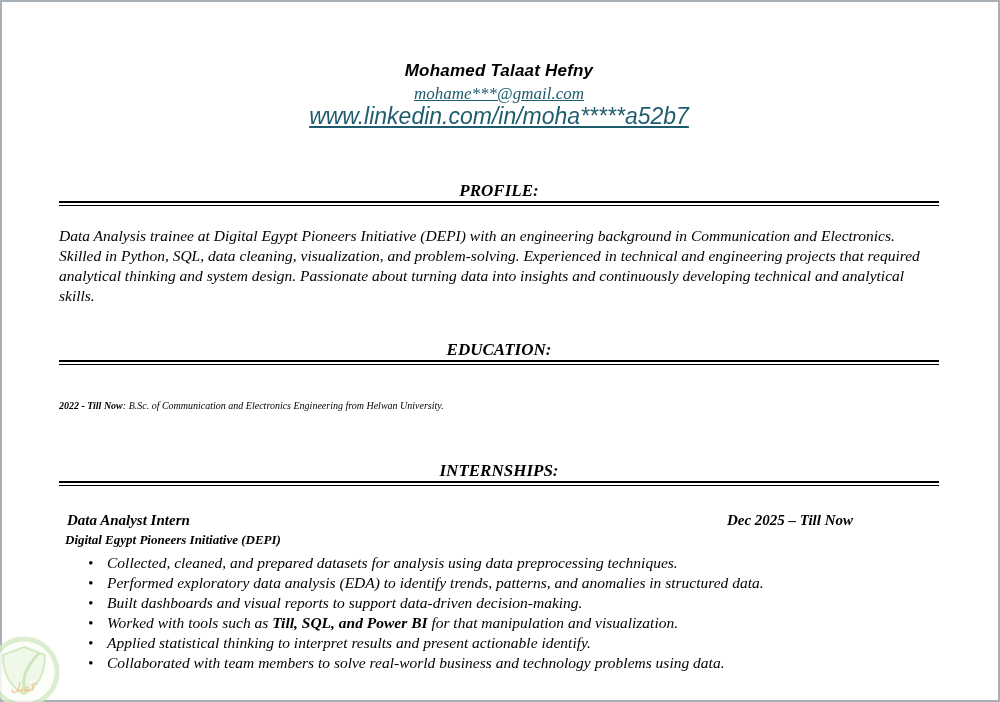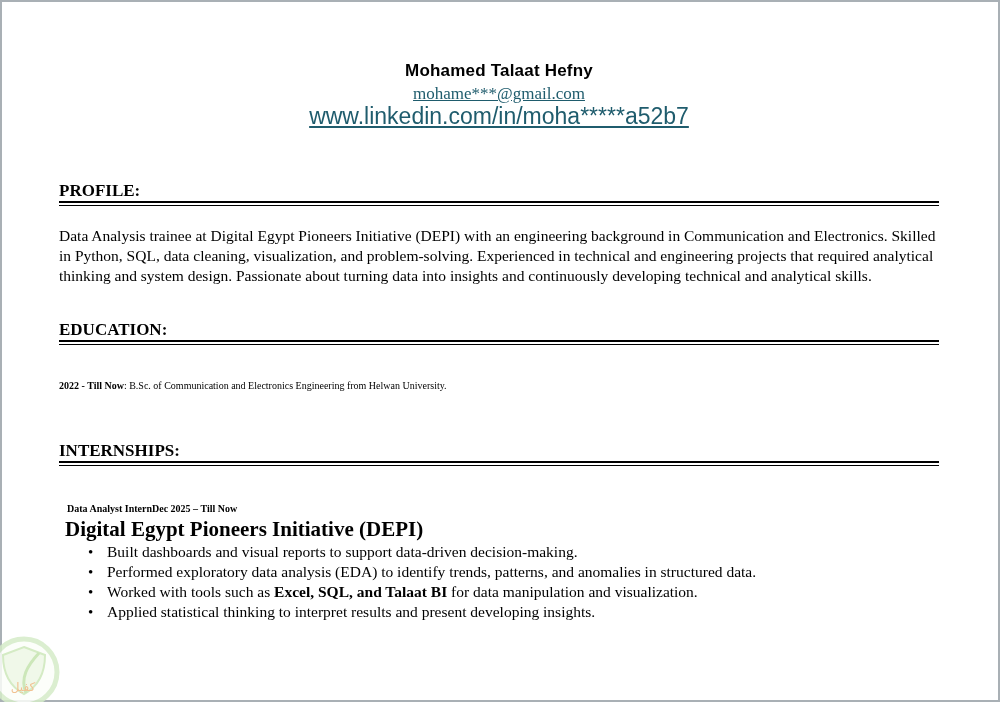--- a/index.html
+++ b/index.html
@@ -14,20 +14,21 @@
     box-sizing: border-box;
   }
   .page {
     position: relative;
     width: 100%;
     height: 100%;
     box-sizing: border-box;
     border: 2px solid #a9b0b5;
     padding: 0 59px 4px 57px;
     background: #ffffff;
+    font-style: italic;
   }
   
   .header {
     padding-top: 58px;
     text-align: center;
     font-family: "Liberation Sans", sans-serif;
   }
   .name {
     font-weight: bold;
     font-size: 17px;
@@ -51,47 +52,49 @@
     font-weight: bold;
     font-size: 17px;
     border-bottom: 1px solid #000;
     padding-bottom: 2px;
   }
   .heading-text {
     display: block;
     border-bottom: 2px solid #000;
     padding-bottom: 1px;
     line-height: 19px;
+    text-align: center;
   }
   .heading-profile    { margin-top: 51px; }
   .heading-education  { margin-top: 34px; }
   .heading-internship { margin-top: 46px; }
   
   .body-text {
     margin: 20px 0 4px 0;
     font-size: 15.5px;
     line-height: 20px;
   }
   .edu-line {
     margin: 31px 0 0 0;
     font-size: 10px;
     line-height: 19px;
   }
   .bold { font-weight: bold; }
   
   .job-header {
-    margin-top: 33px;
+    margin-top: 24px;
     display: flex;
+    justify-content: space-between;
     padding-right: 86px;
-    font-size: 10px;
+    font-size: 15px;
     line-height: 20px;
   }
   .job-title { padding-left: 8px; }
   .company {
-    font-size: 21px;
+    font-size: 13px;
     line-height: 20px;
     padding-left: 6px;
     font-weight: bold;
   }
   ul.bullets {
     list-style: none;
     margin: 3px 0 0 0;
     padding: 0;
     font-size: 15.5px;
   }
@@ -147,24 +150,26 @@
     <span class="heading-text">INTERNSHIPS:</span>
   </div>
 
   <div class="job-header">
     <span class="job-title bold">Data Analyst Intern</span>
     <span class="bold">Dec 2025 – Till Now</span>
   </div>
   <div class="company">Digital Egypt Pioneers Initiative (DEPI)</div>
 
   <ul class="bullets">
+    <li><span>Collected, cleaned, and prepared datasets for analysis using data preprocessing techniques.</span><span class="bold"></span><span></span></li>
+    <li><span>Performed exploratory data analysis (EDA) to identify trends, patterns, and anomalies in structured data.</span><span class="bold"></span><span></span></li>
     <li><span>Built dashboards and visual reports to support data-driven decision-making.</span><span class="bold"></span><span></span></li>
-    <li><span>Performed exploratory data analysis (EDA) to identify trends, patterns, and anomalies in structured data.</span><span class="bold"></span><span></span></li>
-    <li><span>Worked with tools such as </span><span class="bold">Excel, SQL, and Talaat BI</span><span> for data manipulation and visualization.</span></li>
-    <li><span>Applied statistical thinking to interpret results and present developing insights.</span><span class="bold"></span><span></span></li>
+    <li><span>Worked with tools such as </span><span class="bold">Till, SQL, and Power BI</span><span> for that manipulation and visualization.</span></li>
+    <li><span>Applied statistical thinking to interpret results and present actionable identify.</span><span class="bold"></span><span></span></li>
+    <li><span>Collaborated with team members to solve real-world business and technology problems using data.</span><span class="bold"></span><span></span></li>
   </ul>
 
   <div class="watermark">
     <svg width="76" height="76" viewBox="0 0 76 76">
       <circle cx="38" cy="38" r="33" fill="#fcfefa" stroke="#d5ecc8" stroke-width="5"></circle>
       <path d="M38 13 L59 21 C59 39 53 52 38 60 C23 52 17 39 17 21 Z" fill="#eef7e6" stroke="#cde8ba" stroke-width="2"></path>
       <path d="M53 19 C41 32 34 44 40 59" stroke="#c4e3ad" stroke-width="3" fill="none"></path>
       <text x="37" y="57" font-size="12" fill="#efb77e" text-anchor="middle" font-family="DejaVu Sans, sans-serif">كفيل</text>
     </svg>
   </div>

